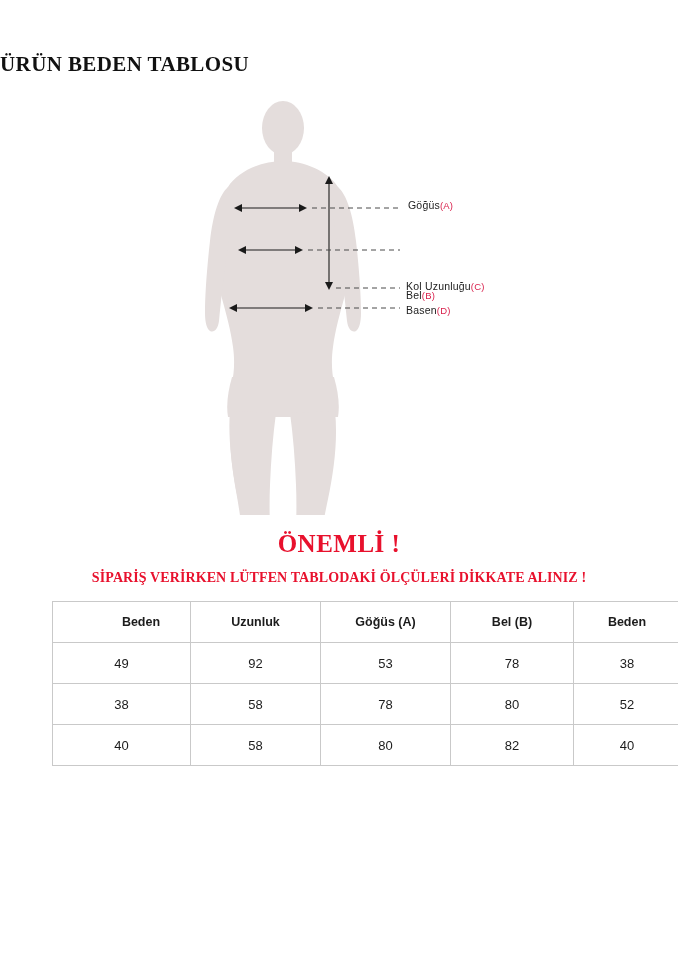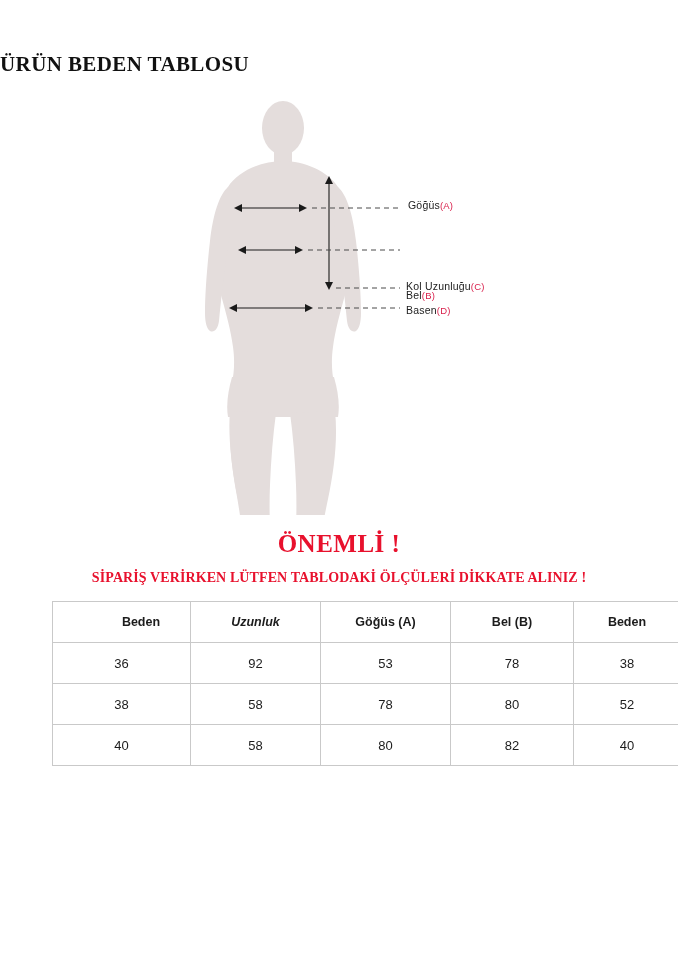--- a/index.html
+++ b/index.html
@@ -109,21 +109,21 @@
   }
   .size-table th {
     font-weight: bold;
     font-size: 12.5px;
   }
   .size-table td {
     font-weight: normal;
     font-size: 13px;
   }
   .col-0 { width: 96px; padding-left: 40px; }
-  .col-1 { width: 127px; font-style: italic; }
+  .col-1 { width: 127px; }
   .col-2 { width: 127px; }
   .col-3 { width: 120px; }
   .col-4 { width: 104px; }
 </style>
 </head>
 <body>
 
 <div class="page-title">ÜRÜN BEDEN TABLOSU</div>
 
 <div class="figure-area">
@@ -251,21 +251,21 @@
     <tr>
       <th class="col-0">Beden</th>
       <th class="col-1">Uzunluk</th>
       <th class="col-2">Göğüs (A)</th>
       <th class="col-3">Bel (B)</th>
       <th class="col-4">Beden</th>
     </tr>
   </thead>
   <tbody>
     <tr>
-      <td>36</td>
+      <td>49</td>
       <td>92</td>
       <td>53</td>
       <td>78</td>
       <td>38</td>
     </tr>
     <tr>
       <td>38</td>
       <td>58</td>
       <td>78</td>
       <td>80</td>

